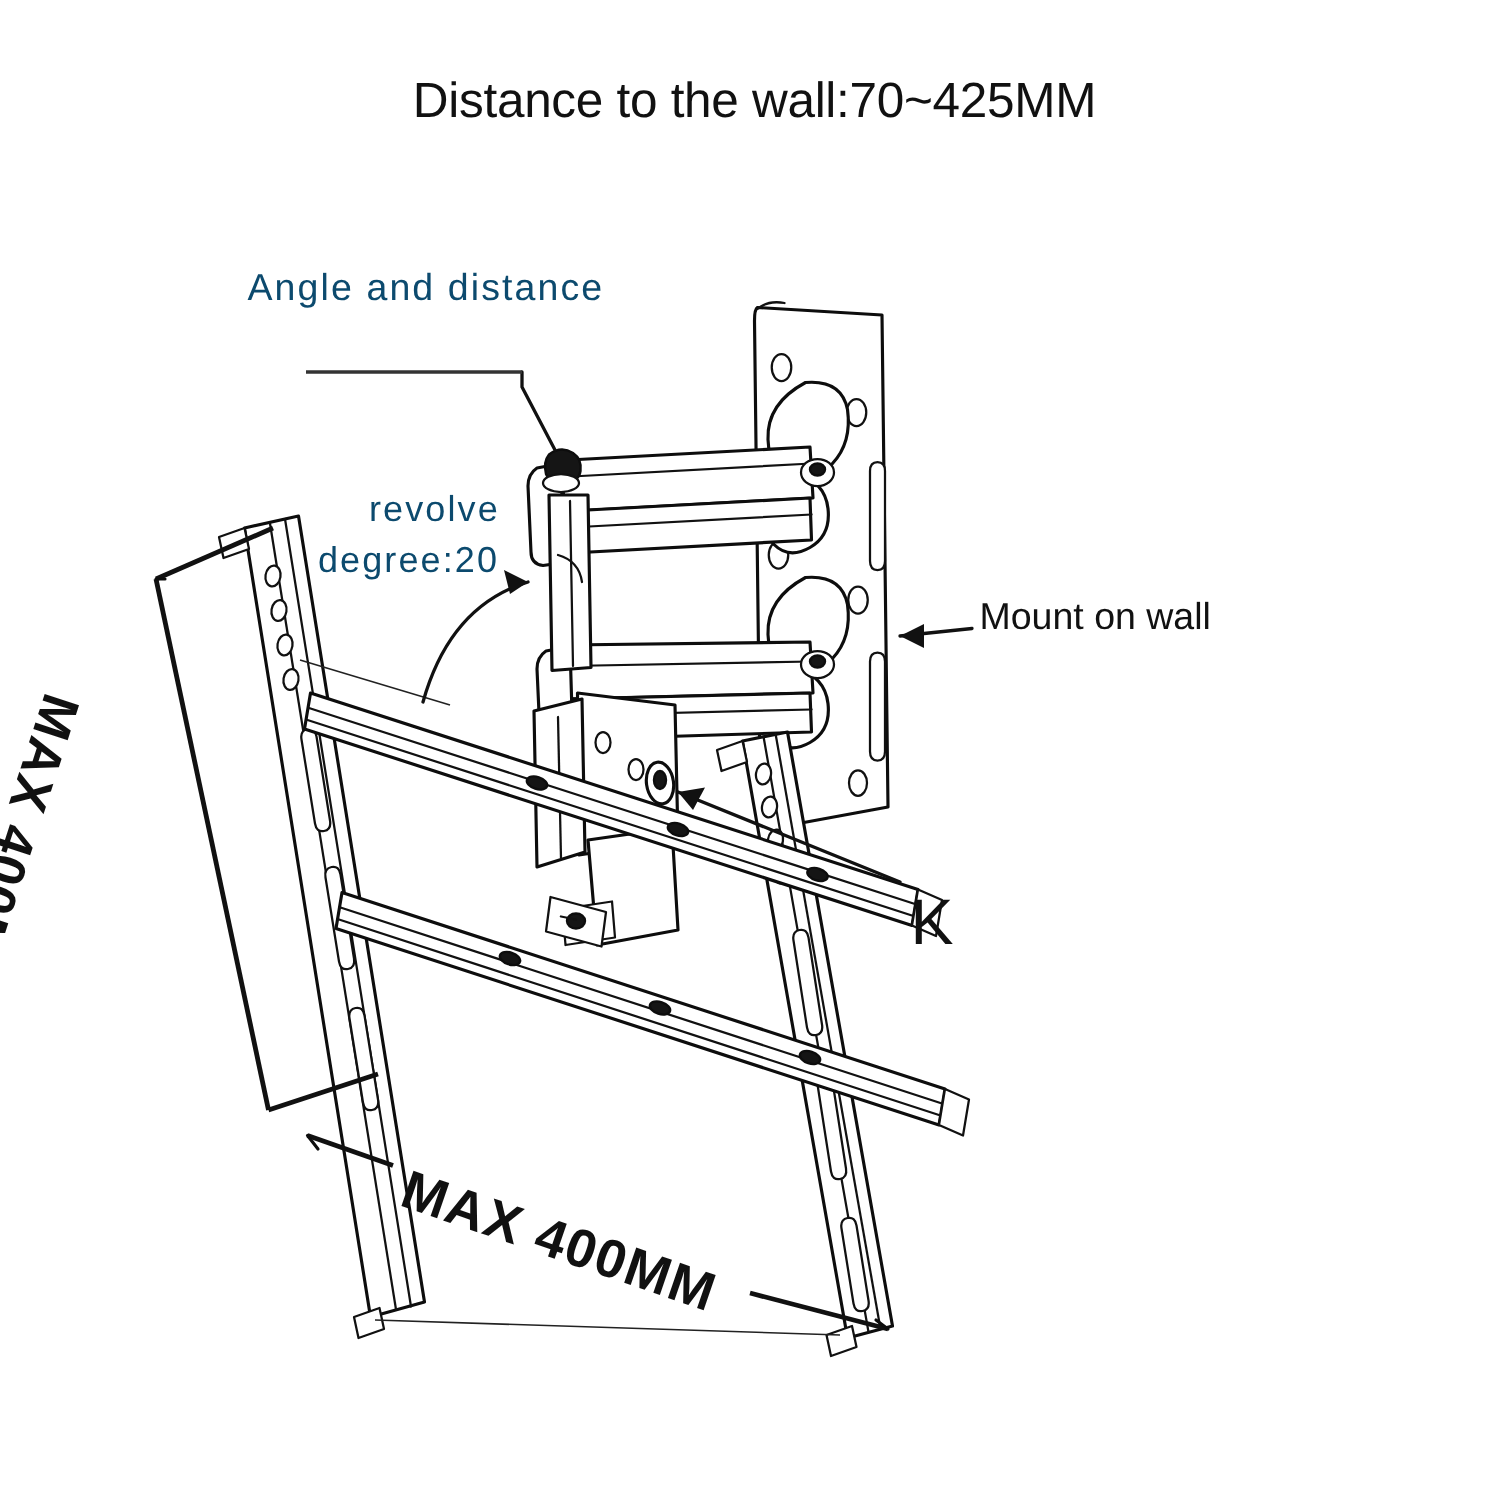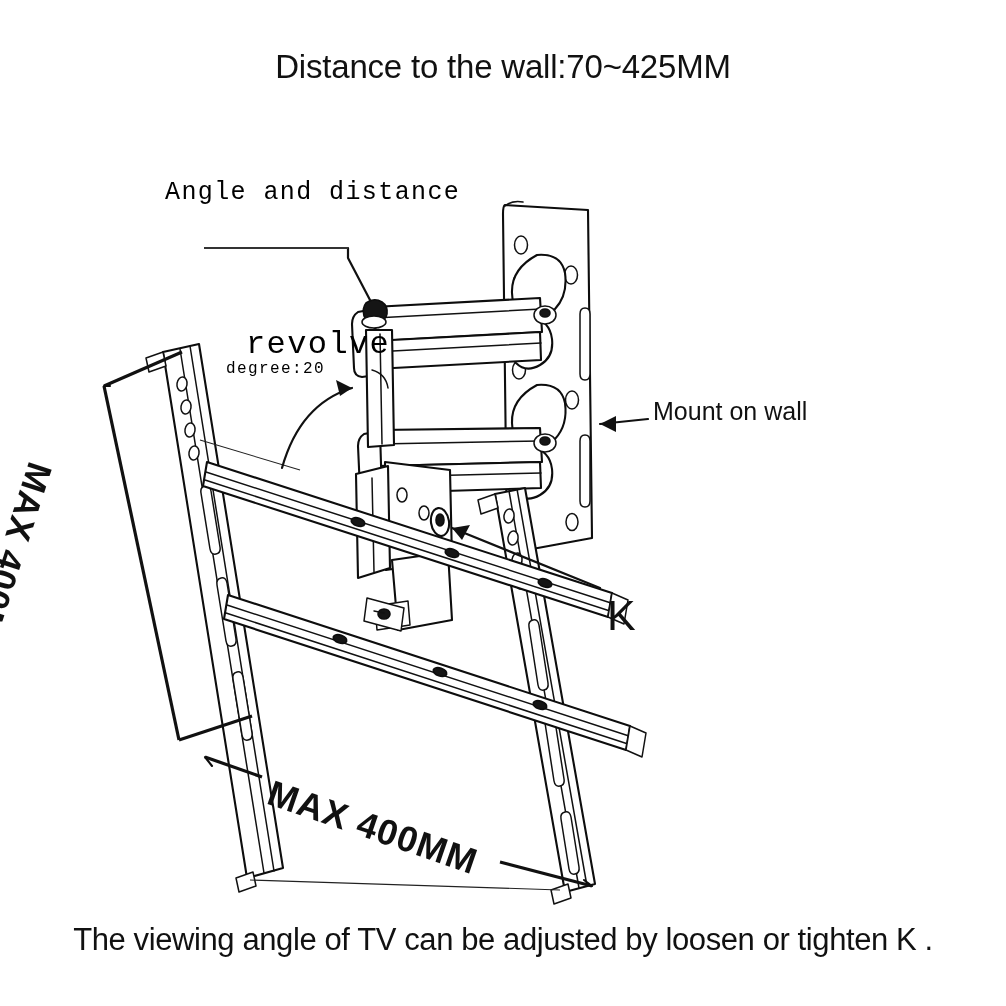--- a/index.html
+++ b/index.html
@@ -41,31 +41,31 @@
     left: 0; top: 922px;
     width: 1006px;
     text-align: center;
     font-family: "Liberation Sans", sans-serif;
     font-size: 31px;
     font-weight: 400;
     letter-spacing: -0.4px;
   }
   
   .callout-serif {
-    font-family: Liberation Mono, monospace;
+    font-family: Liberation Sans, sans-serif;
     font-size: 25px;
     letter-spacing: 1.4px;
-    color: #000000;
+    color: #0c4a6e;
   }
   #callout-angle-line1 { left: 165px; top: 178px; }
   #callout-angle-line2 { left: 206px; top: 215px; }
 
   
-  #callout-revolve-line1 { left: 246px; top: 326px; font-size: 32px;}
-  #callout-revolve-line2 { left: 226px; top: 360px; font-size: 16px;}
+  #callout-revolve-line1 { left: 246px; top: 326px; font-size: 24px;}
+  #callout-revolve-line2 { left: 212px; top: 360px; font-size: 24px;}
 
   
   #callout-mount-wall {
     left: 653px; top: 397px;
     font-family: Liberation Sans, sans-serif;
     font-size: 25px;
   }
   
   #callout-k {
     left: 607px; top: 591px;
@@ -291,15 +291,14 @@
   <div class="txt callout-serif" id="callout-revolve-line2">degree:20</div>
 
   <div class="txt" id="callout-mount-wall">Mount on wall</div>
 
   <div class="txt" id="callout-k">K</div>
 
   <div class="txt" id="dim-vertical-label">MAX 400MM</div>
 
   <div class="txt" id="dim-horizontal-label">MAX 400MM</div>
 
-  <div class="txt" id="caption-text">The viewing angle of TV can be adjusted by loosen or tighten K .</div>
 
 </div>
 
 </body></html>

